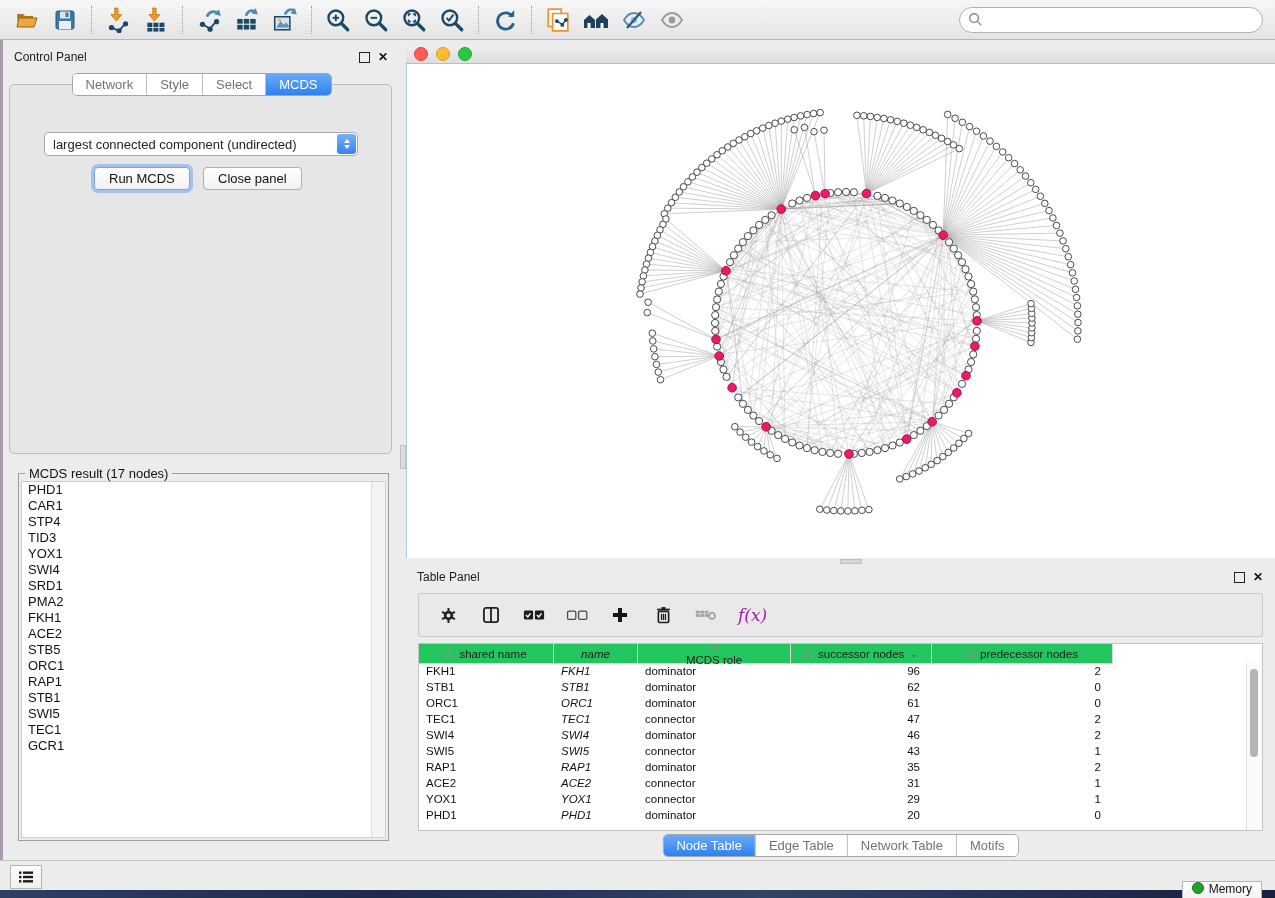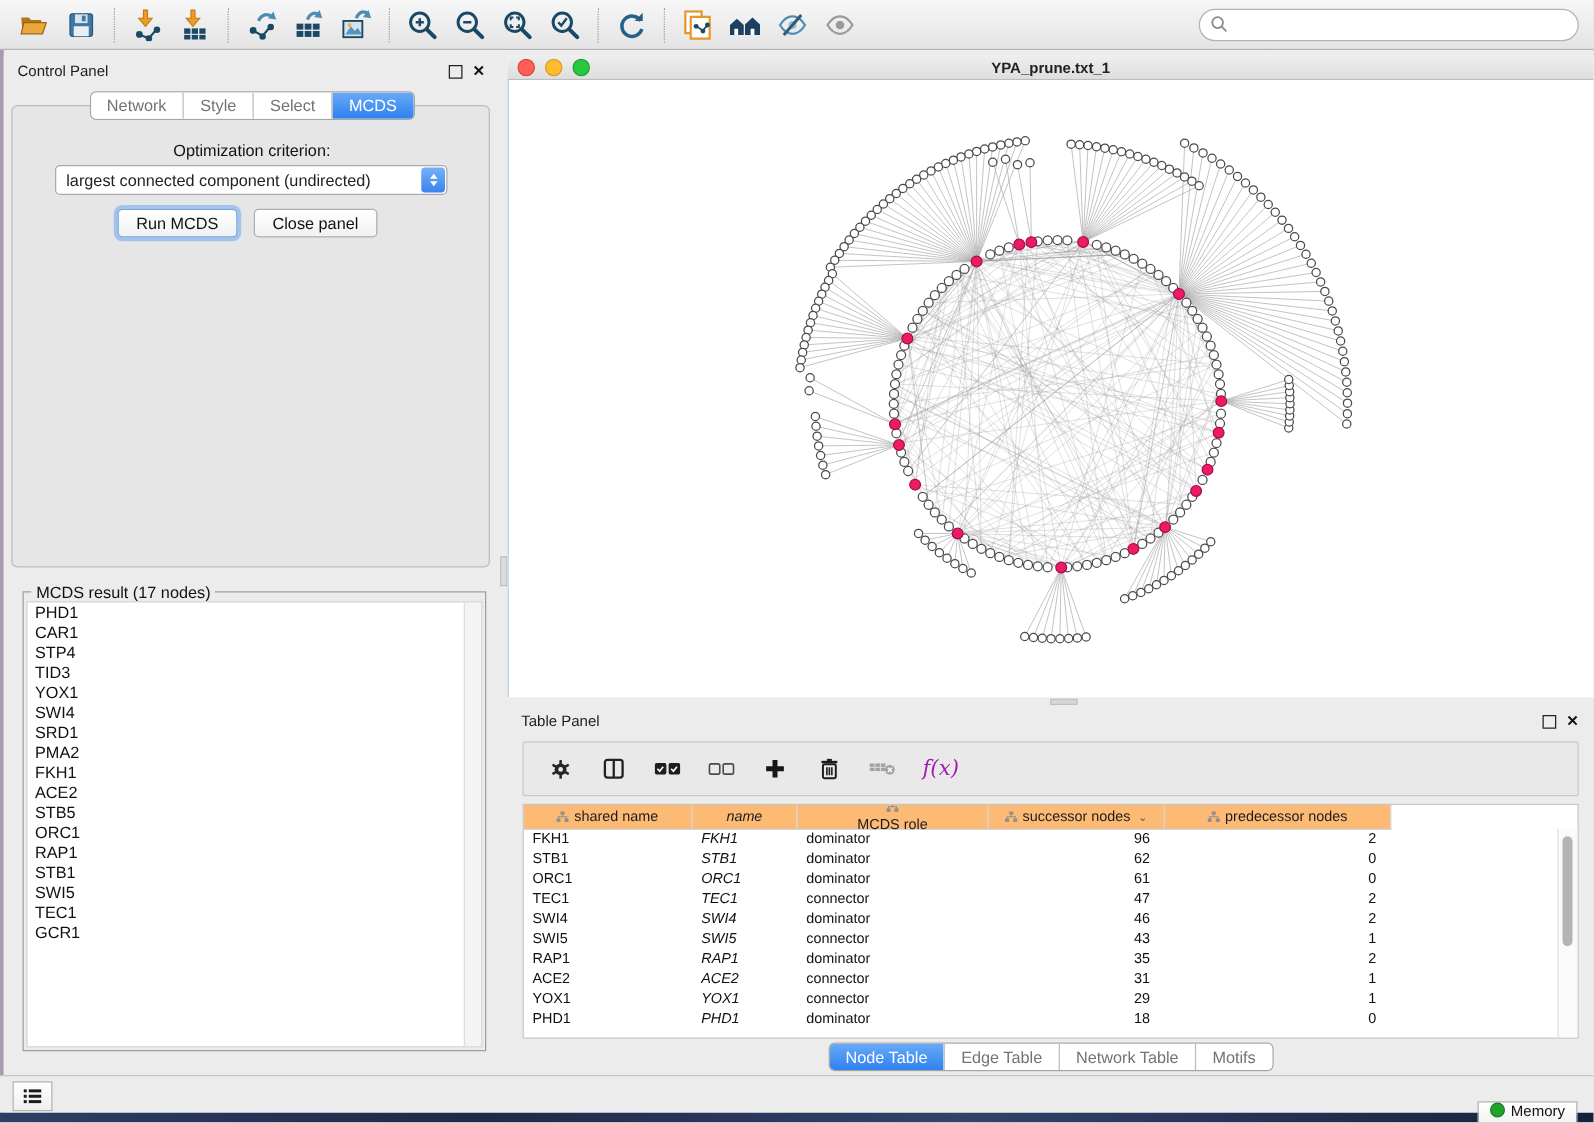--- a/index.html
+++ b/index.html
@@ -70,21 +70,21 @@
   .n-white{fill:#fff;stroke:#4a4a4a;stroke-width:1;}
   .n-hub{fill:#ee1a66;stroke:#a60f4c;stroke-width:1;}
   
   .table-panel{position:absolute;left:406px;top:565px;width:869px;height:295px;background:#ececec;}
   .tp-toolbar{position:absolute;left:12px;top:28px;width:845px;height:44px;background:#e9e9e9;
     border:1px solid #c9c9c9;border-radius:2px;display:flex;align-items:center;gap:21px;padding-left:18px;box-sizing:border-box;}
   .tp-ico{display:flex;align-items:center;justify-content:center;width:22px;height:22px;}
   .fx-label{font-family:"DejaVu Serif",serif;font-style:italic;font-size:17px;color:#a21caf;}
   .table-area{position:absolute;left:12px;top:78px;width:845px;height:188px;background:#fff;
     border:1px solid #c4c4c4;box-sizing:border-box;overflow:hidden;}
-  .thead{position:absolute;left:0;top:0;height:19px;display:flex;background:#fdba74;border-bottom:1px solid #d4d4d4;}
+  .thead{position:absolute;left:0;top:0;height:19px;display:flex;background:#22c55e;border-bottom:1px solid #d4d4d4;}
   .th{display:flex;align-items:center;justify-content:center;gap:4px;font-size:11.5px;color:#1d1d1d;
     border-right:1px solid #d9d9d9;box-sizing:border-box;height:19px;}
   .c1{width:135px;} .c2{width:84px;font-style:italic;} .c3{width:153px;flex-direction:column;} .c4{width:141px;} .c5{width:181px;}
   .tbody{position:absolute;left:0;top:19px;right:15px;}
   .trow{display:flex;height:16px;}
   .tcell{font-size:11.5px;color:#111;line-height:16px;box-sizing:border-box;white-space:nowrap;overflow:hidden;}
   .tcell.c1,.tcell.c2,.tcell.c3{padding-left:7px;}
   .tcell.c4,.tcell.c5{text-align:right;padding-right:12px;}
   .tscroll{position:absolute;top:19px;right:0;bottom:0;width:15px;background:#fafafa;border-left:1px solid #e2e2e2;}
   .tthumb{position:absolute;top:6px;left:3px;width:8px;height:88px;border-radius:4px;background:#b4b4b4;}
@@ -265,21 +265,20 @@
         <span class="close-ico">✕</span>
       </span>
     </div>
     <div class="seg cp-tabs">
       <span class="tab">Network</span>
       <span class="tab">Style</span>
       <span class="tab">Select</span>
       <span class="tab selected">MCDS</span>
     </div>
     <div class="cp-box"></div>
-    <div class="opt-label">Optimization criterion:</div>
     <div class="combo">
       <span class="combo-text">largest connected component (undirected)</span>
       <span class="combo-step">
         <span class="tri-up"></span>
           <span class="tri-down"></span>
       </span>
     </div>
     <button class="btn run-btn">Run MCDS</button>
     <button class="btn close-btn">Close panel</button>
     <div class="group-box">
@@ -309,21 +308,20 @@
 
   <div class="v-split">
       <div class="grip"></div>
     </div>
 
   <div class="net-frame">
     <div class="net-titlebar">
       <span class="tl red"></span>
       <span class="tl yellow"></span>
       <span class="tl green"></span>
-      <span class="net-title">YPA_prune.txt_1</span>
     </div>
     <div class="net-canvas">
       <svg width="869" height="494">
           <line x1="374.3" y1="145.1" x2="492.8" y2="139.5" class="e-int"></line>
           <line x1="374.3" y1="145.1" x2="492.8" y2="139.5" class="e-int"></line>
           <line x1="374.3" y1="145.1" x2="485.5" y2="381.5" class="e-int"></line>
           <line x1="374.3" y1="145.1" x2="352.1" y2="357.1" class="e-int"></line>
           <line x1="374.3" y1="145.1" x2="323.0" y2="198.1" class="e-int"></line>
           <line x1="374.3" y1="145.1" x2="346.4" y2="166.4" class="e-int"></line>
           <line x1="374.3" y1="145.1" x2="309.0" y2="274.8" class="e-int"></line>
@@ -1149,21 +1147,21 @@
             <div class="tcell c1">YOX1</div>
             <div class="tcell c2">YOX1</div>
             <div class="tcell c3">connector</div>
             <div class="tcell c4">29</div>
             <div class="tcell c5">1</div>
           </div>
           <div class="trow">
             <div class="tcell c1">PHD1</div>
             <div class="tcell c2">PHD1</div>
             <div class="tcell c3">dominator</div>
-            <div class="tcell c4">18</div>
+            <div class="tcell c4">20</div>
             <div class="tcell c5">0</div>
           </div>
         </div>
       <div class="tscroll">
         <div class="tthumb"></div>
       </div>
     </div>
     <div class="seg tp-tabs">
       <span class="tab selected">Node Table</span>
       <span class="tab">Edge Table</span>

